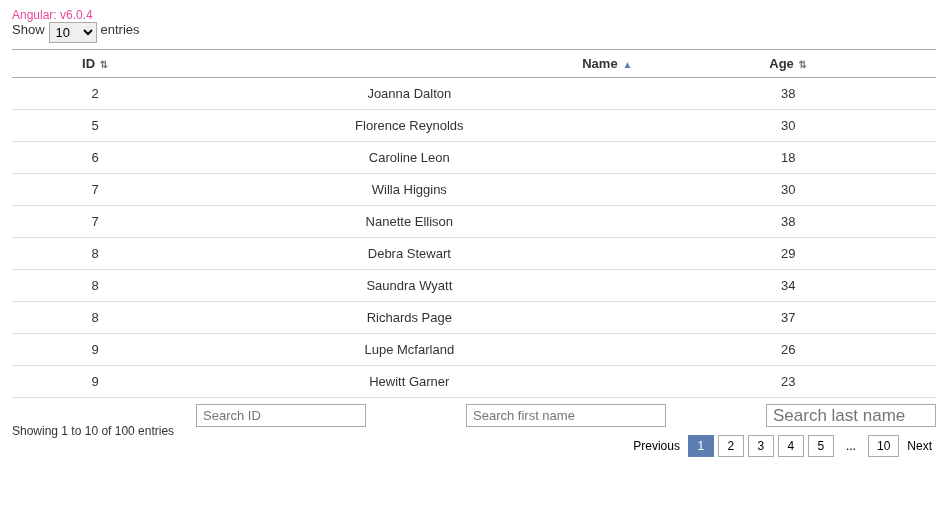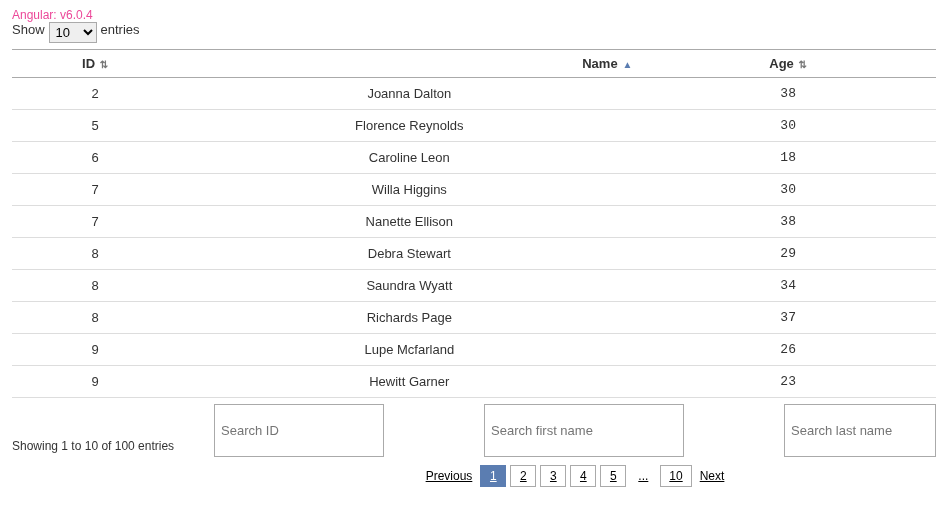--- a/index.html
+++ b/index.html
@@ -26,33 +26,32 @@
     thead th .sort-icon { font-size: 10px; color: #777; margin-left: 2px; }
     thead th.active-sort .sort-icon { color: #5b7db1; }
     .col-id { width: 18%; }
     .col-name { width: 50%; text-align: right; }
     .col-age { width: 32%; text-align: center; }
 
     tbody tr { border-bottom: 1px solid #ddd; }
     tbody tr td { padding: 8px 8px; font-size: 13px; }
     .td-id { text-align: center; }
     .td-name { text-align: center; }
-    .td-age { text-align: center; font-family: Liberation Mono, monospace; }
+    .td-age { text-align: center; }
     .showing-text { font-size: 12px; color: #333; }
 
     .pagination-controls { display: flex; align-items: center; gap: 4px; }
     .pagination-controls button, .pagination-controls span {
       border: 1px solid #aaa;
       background: #fff;
       padding: 3px 8px;
       font-size: 12px;
       cursor: pointer;
       min-width: 26px;
       text-align: center;
-      text-decoration: underline;
     }
     .pagination-controls .active-page { background: #5b7db1; color: #fff; border-color: #5b7db1; }
     .pagination-controls .prev-next { border: none; background: none; font-size: 12px; cursor: pointer; padding: 3px 4px; }
     .pagination-controls .ellipsis { border: none; background: none; cursor: default; }
 
     .bottom-row { display: flex; justify-content: space-between; align-items: center; margin-top: 6px; }
   </style>
 </head>
 <body>
 
@@ -125,25 +124,25 @@
       <tr>
         <td class="td-id">9</td>
         <td class="td-name">Hewitt Garner</td>
         <td class="td-age">23</td>
       </tr>
     </tbody>
 </table>
 
 <div class="bottom-row">
   <div class="showing-text">Showing 1 to 10 of 100 entries</div>
-  <div style="display:flex; flex-direction:column; align-items:center; gap:6px;">
+  <div style="display:flex; flex-direction:column; align-items:flex-end; gap:6px;">
     <div style="display:flex; gap:100px; margin-bottom:2px;">
       <input type="text" style="border: 1px solid rgb(170, 170, 170); padding: 3px 6px; font-size: 13px; width: 170px;" id="search-id-input" placeholder="Search ID">
       <input type="text" style="border: 1px solid rgb(170, 170, 170); padding: 3px 6px; font-size: 13px; width: 200px;" id="search-first-input" placeholder="Search first name">
-      <input type="text" style="border: 1px solid rgb(170, 170, 170); padding: 18px 6px; font-size: 13px; width: 152px;" id="search-last-input" placeholder="Search last name">
+      <input type="text" style="border: 1px solid rgb(170, 170, 170); padding: 0 6px; font-size: 17px; width: 170px;" id="search-last-input" placeholder="Search last name">
     </div>
     <div class="pagination-controls" id="pagination-controls">
     <button class="prev-next">Previous</button>
         <button class="active-page">1</button>
         <button>2</button>
         <button>3</button>
         <button>4</button>
         <button>5</button>
         <button class="ellipsis">...</button>
         <button>10</button>

